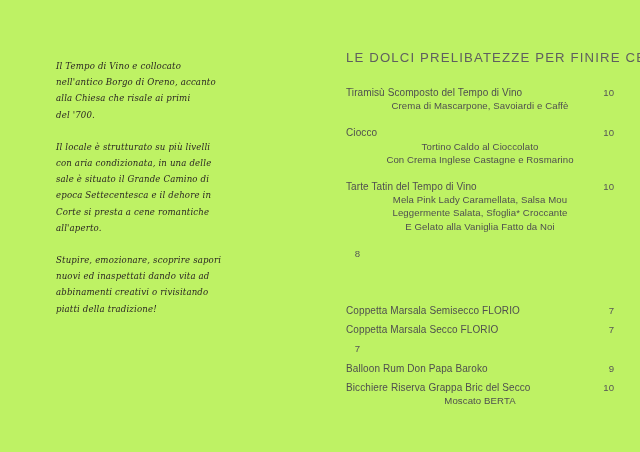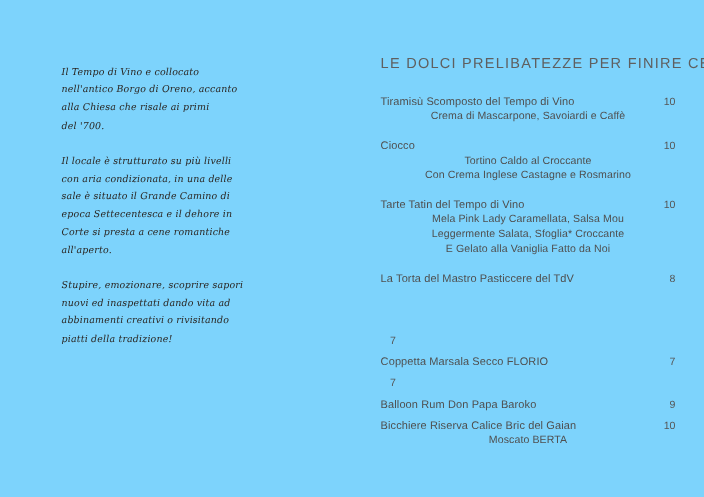--- a/index.html
+++ b/index.html
@@ -10,21 +10,21 @@
     width: 640px;
     height: 452px;
     background: #ffffff;
     font-family: "Liberation Sans", sans-serif;
     overflow: hidden;
   }
   .page {
     position: relative;
     width: 640px;
     height: 452px;
-    background: #7dd3fc;
+    background: #bef264;
   }
 
   
   .left-col {
     position: absolute;
     left: 56px;
     top: 58px;
     width: 180px;
   }
   .narrative-para {
@@ -136,44 +136,44 @@
                 <span class="item-name">Tiramisù Scomposto del Tempo di Vino</span>
                 <span class="item-price">10</span>
               </div>
               <div class="item-desc">Crema di Mascarpone, Savoiardi e Caffè</div>
             </div>
             <div class="menu-item" style="margin-top: 14px;">
               <div class="item-head">
                 <span class="item-name">Ciocco</span>
                 <span class="item-price">10</span>
               </div>
-              <div class="item-desc">Tortino Caldo al Croccante
+              <div class="item-desc">Tortino Caldo al Cioccolato
 Con Crema Inglese Castagne e Rosmarino</div>
             </div>
             <div class="menu-item" style="margin-top: 14px;">
               <div class="item-head">
                 <span class="item-name">Tarte Tatin del Tempo di Vino</span>
                 <span class="item-price">10</span>
               </div>
               <div class="item-desc">Mela Pink Lady Caramellata, Salsa Mou
 Leggermente Salata, Sfoglia* Croccante
 E Gelato alla Vaniglia Fatto da Noi</div>
             </div>
             <div class="menu-item" style="margin-top: 14px;">
               <div class="item-head">
-                <span class="item-name">La Torta del Mastro Pasticcere del TdV</span>
                 <span class="item-price">8</span>
               </div>
             </div>
           </div>
         </div>
         <div class="section" style="margin-top: 44px;">
           <div class="items">
             <div class="menu-item" style="margin-top: 20px;">
               <div class="item-head">
+                <span class="item-name">Coppetta Marsala Semisecco FLORIO</span>
                 <span class="item-price">7</span>
               </div>
             </div>
             <div class="menu-item" style="margin-top: 6px;">
               <div class="item-head">
                 <span class="item-name">Coppetta Marsala Secco FLORIO</span>
                 <span class="item-price">7</span>
               </div>
             </div>
             <div class="menu-item" style="margin-top: 6px;">
@@ -182,21 +182,21 @@
               </div>
             </div>
             <div class="menu-item" style="margin-top: 6px;">
               <div class="item-head">
                 <span class="item-name">Balloon Rum Don Papa Baroko</span>
                 <span class="item-price">9</span>
               </div>
             </div>
             <div class="menu-item" style="margin-top: 6px;">
               <div class="item-head">
-                <span class="item-name">Bicchiere Riserva Calice Bric del Gaian</span>
+                <span class="item-name">Bicchiere Riserva Grappa Bric del Secco</span>
                 <span class="item-price">10</span>
               </div>
               <div class="item-desc">Moscato BERTA</div>
             </div>
           </div>
         </div>
       </div>
   </div>
 
 </div>

